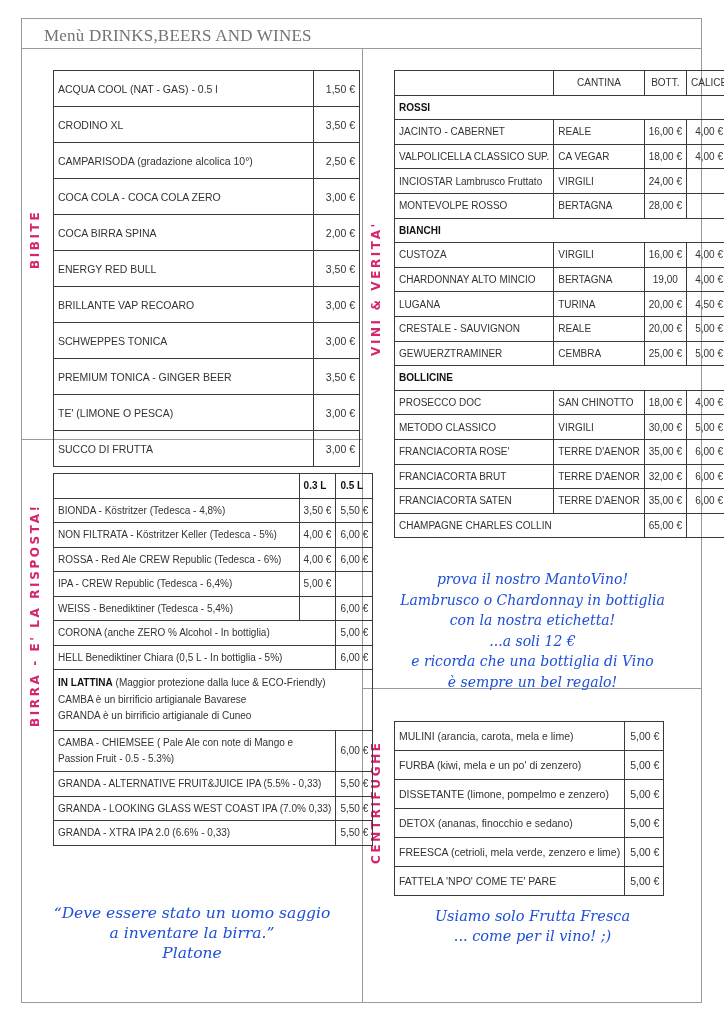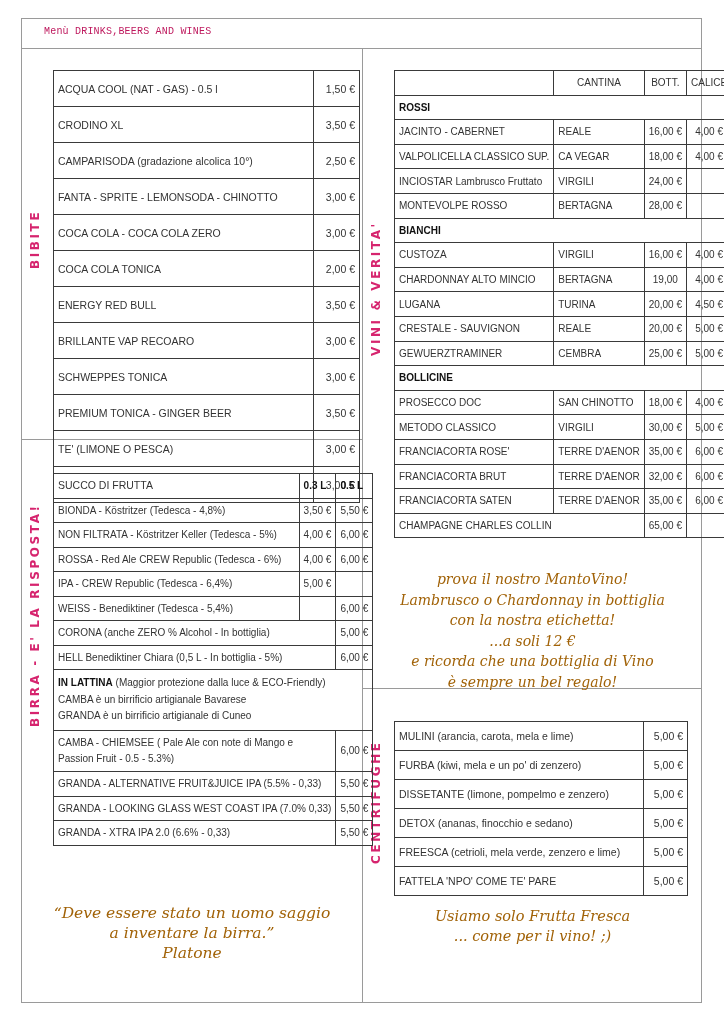--- a/index.html
+++ b/index.html
@@ -2,22 +2,22 @@
 <html><head>
 <meta charset="utf-8">
 <style>
   html, body { margin:0; padding:0; background:#ffffff; }
   body { width:724px; height:1024px; position:relative; overflow:hidden;
          font-family:"Liberation Sans Narrow","Liberation Sans", sans-serif; color:#2a2a2a; }
   .page { position:absolute; left:21px; top:18px; width:681px; height:985px;
           border:1px solid #9a9a9a; box-sizing:border-box; }
   .title-bar { position:absolute; left:0; top:0; width:100%; height:30px;
                border-bottom:1px solid #9a9a9a; box-sizing:border-box; }
-  .title-bar span { position:absolute; left:22px; top:7px; font-family:Liberation Mono, monospace;
-                    font-size:10px; letter-spacing:0.2px; color:#be185d; }
+  .title-bar span { position:absolute; left:22px; top:7px; font-family:Liberation Serif, serif;
+                    font-size:17px; letter-spacing:0.2px; color:#737373; }
   .vline { position:absolute; left:340px; top:30px; width:1px; height:954px; background:#9a9a9a; }
   .hline-l { position:absolute; left:0; top:420px; width:340px; height:1px; background:#9a9a9a; }
   .hline-r { position:absolute; left:341px; top:669px; width:339px; height:1px; background:#9a9a9a; }
 
   .vlabel { position:absolute; color:#d6246e; font-weight:bold; font-size:12px;
             letter-spacing:2.6px; white-space:nowrap; transform:rotate(-90deg);
             transform-origin:left top; font-family:"DejaVu Sans", sans-serif; }
 
   table { border-collapse:collapse; position:absolute; font-size:10.5px; }
   td, th { border:1px solid #3a3a3a; padding:0 4px; height:27px; box-sizing:border-box;
@@ -31,24 +31,24 @@
   #bibite td.p { width:46px; }
 
   #birra { left:31px; top:454px; width:302px; }
   #birra td { height:24.5px; font-size:10px; }
   #birra .note td { height:61px; line-height:16.5px; white-space:normal; vertical-align:middle; }
   #birra .tall td { height:41px; white-space:normal; line-height:16px; }
 
   #vini { left:372px; top:51px; width:316px; }
   #vini td { height:24.6px; font-size:10px; }
 
-  #centri { left:372px; top:702px; width:294px; }
+  #centri { left:372px; top:702px; width:270px; }
   #centri td { height:29px; }
 
-  .script { position:absolute; color:#a16207; font-family:"DejaVu Serif", serif; font-style:italic;
+  .script { position:absolute; color:#1d4ed8; font-family:"DejaVu Serif", serif; font-style:italic;
             text-align:center; white-space:pre-line; }
   #promo { left:341px; top:550px; width:339px; font-size:14px; line-height:20.5px; }
   #quote { left:0; top:884px; width:340px; font-size:15.5px; line-height:20px; }
   #fresh { left:341px; top:888px; width:339px; font-size:14.5px; line-height:19.5px; }
 </style>
 </head>
 <body>
 
 <div class="page">
   <div class="title-bar">
@@ -71,29 +71,25 @@
         </tr>
       <tr>
           <td>CRODINO XL</td>
           <td class="p">3,50 €</td>
         </tr>
       <tr>
           <td>CAMPARISODA  (gradazione alcolica 10°)</td>
           <td class="p">2,50 €</td>
         </tr>
       <tr>
-          <td>FANTA - SPRITE - LEMONSODA - CHINOTTO</td>
-          <td class="p">3,00 €</td>
-        </tr>
-      <tr>
           <td>COCA COLA - COCA COLA ZERO</td>
           <td class="p">3,00 €</td>
         </tr>
       <tr>
-          <td>COCA COLA TONICA</td>
+          <td>COCA BIRRA SPINA</td>
           <td class="p">2,00 €</td>
         </tr>
       <tr>
           <td>ENERGY RED BULL</td>
           <td class="p">3,50 €</td>
         </tr>
       <tr>
           <td>BRILLANTE VAP RECOARO</td>
           <td class="p">3,00 €</td>
         </tr>

